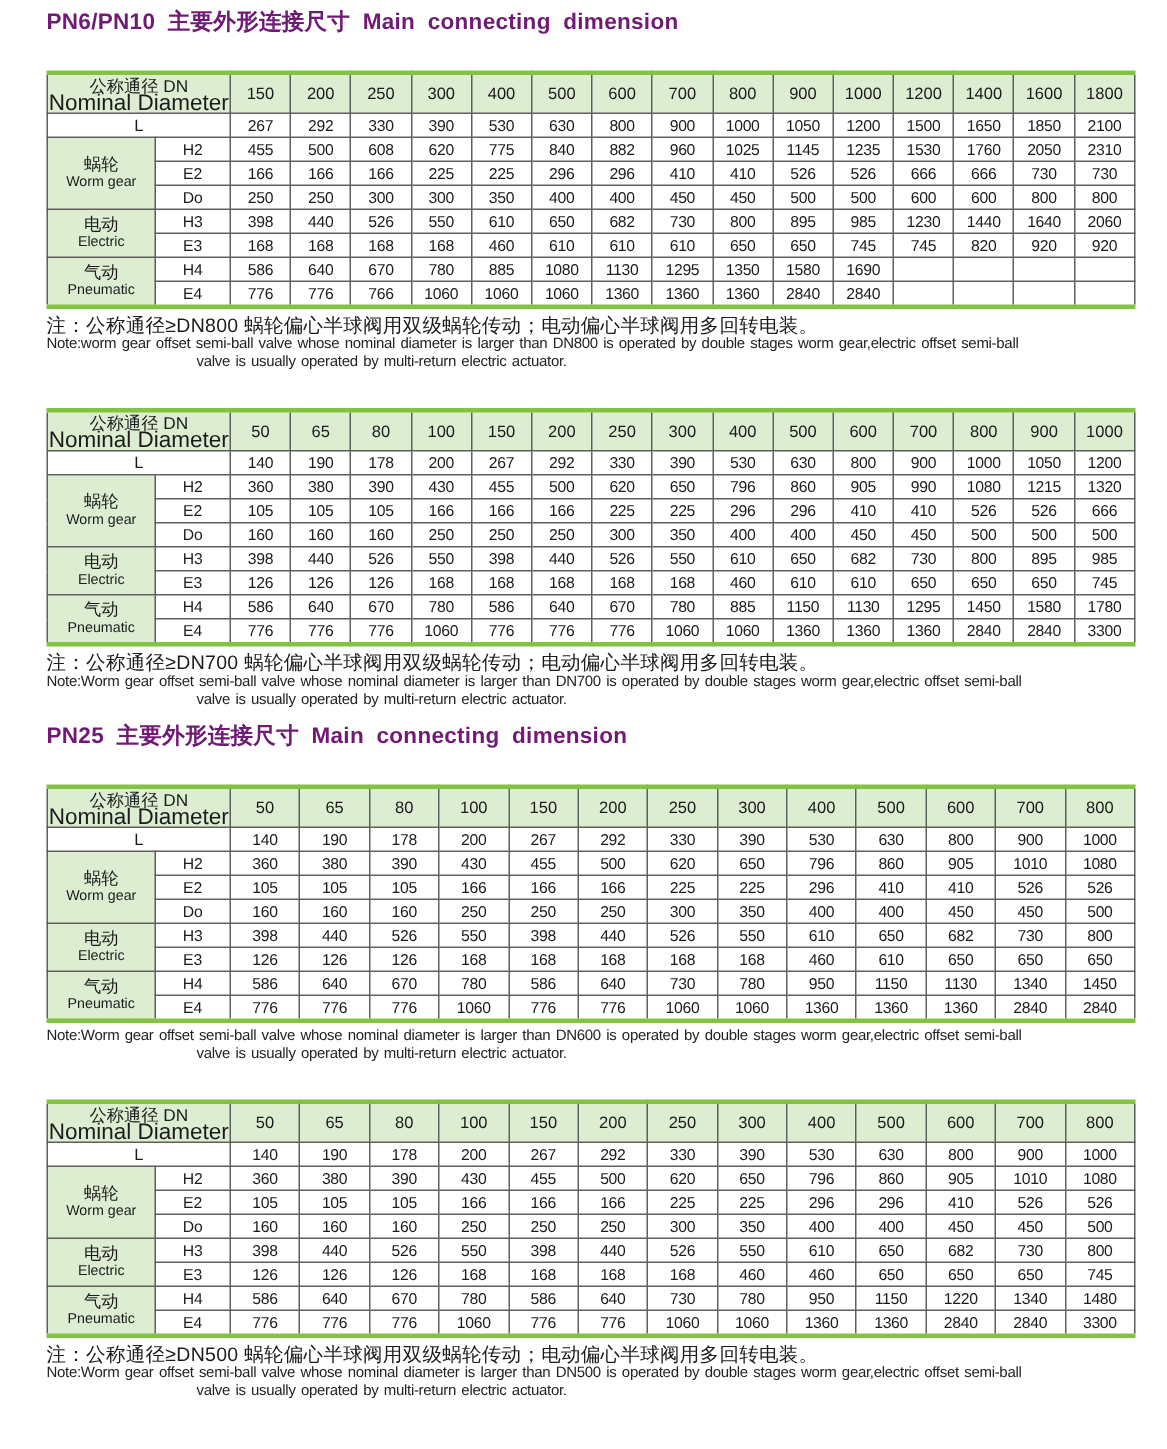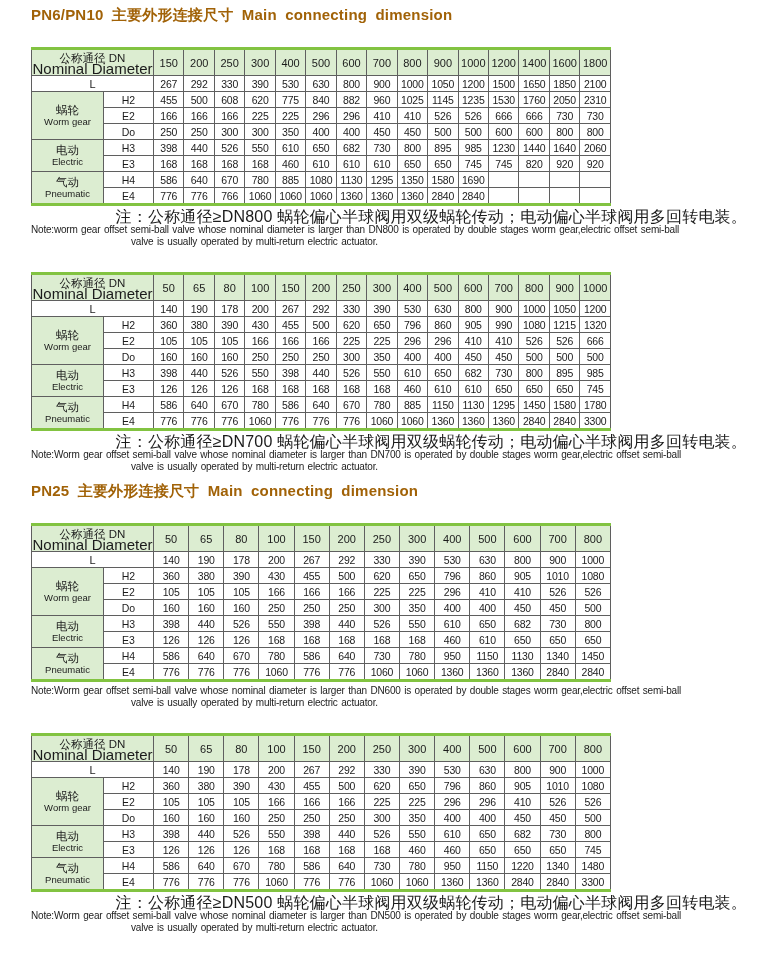--- a/index.html
+++ b/index.html
@@ -10,25 +10,25 @@
   }
   html,body{margin:0;padding:0;background:#ffffff;}
   .page{
     width:778px;height:966px;box-sizing:border-box;
     padding:6px 31px 0 31px;background:#ffffff;
     font-family:"Liberation Sans","DejaVu Sans",sans-serif;color:var(--txt);
     overflow:hidden;
   }
   .sec{margin-bottom:9px;}
   .title{
-    font-size:15px;line-height:17px;font-weight:bold;color:#a16207;
+    font-size:15px;line-height:17px;font-weight:bold;color:#701a75;
     margin:0 0 6px 0;word-spacing:4px;letter-spacing:0.2px;
   }
   table.dim{
-    width:580px;border-collapse:collapse;table-layout:fixed;
+    width:726px;border-collapse:collapse;table-layout:fixed;
     border-top:3px solid var(--green-line);
     border-bottom:3px solid var(--green-line);
     margin-top:24px;
   }
   table.dim td{
     border:1px solid var(--bcol);
     text-align:center;vertical-align:middle;
     padding:0;color:var(--txt);
   }
   col.cg{width:72px;}
@@ -36,21 +36,21 @@
   tr.head td{height:25px;background:var(--green-bg);font-size:11px;}
   .hcn{font-size:11.5px;line-height:12px;}
   .hen{font-size:15px;line-height:10px;}
   td.lkey{font-size:11px;height:15px;}
   td.key{font-size:10.5px;height:15px;background:#ffffff;}
   td.val{font-size:10.5px;height:15px;letter-spacing:-0.2px;}
   td.grp{background:var(--green-bg);}
   .gcn{font-size:11.5px;line-height:13px;}
   .gen{font-size:9.5px;line-height:10px;}
   .note{margin-top:3px;width:716px;overflow:hidden;}
-  .ncn{font-size:16px;line-height:15px;letter-spacing:0.2px;white-space:nowrap;text-align:right;}
+  .ncn{font-size:13px;line-height:15px;letter-spacing:0.2px;white-space:nowrap;}
   .nen{font-size:10px;line-height:12px;letter-spacing:-0.2px;word-spacing:1px;white-space:nowrap;color:#222;}
   .nen.ind{padding-left:100px;}
 </style>
 </head>
 <body>
 
 <main class="page">
     <section class="sec">
       <h2 class="title">PN6/PN10 主要外形连接尺寸 Main connecting dimension</h2>
       <table class="dim">

